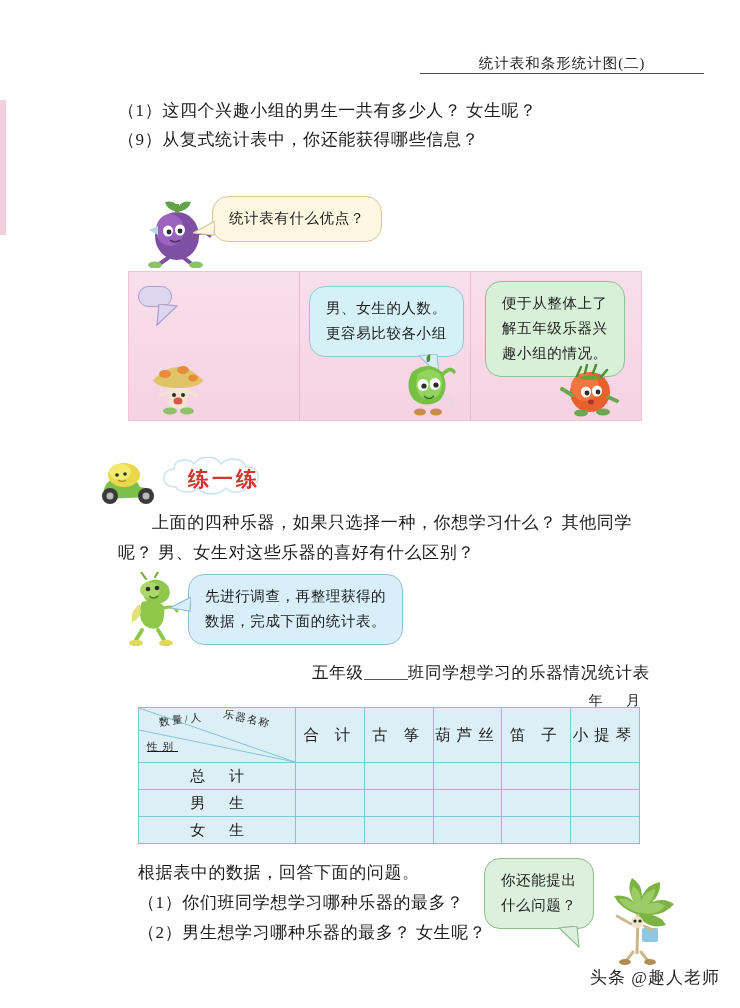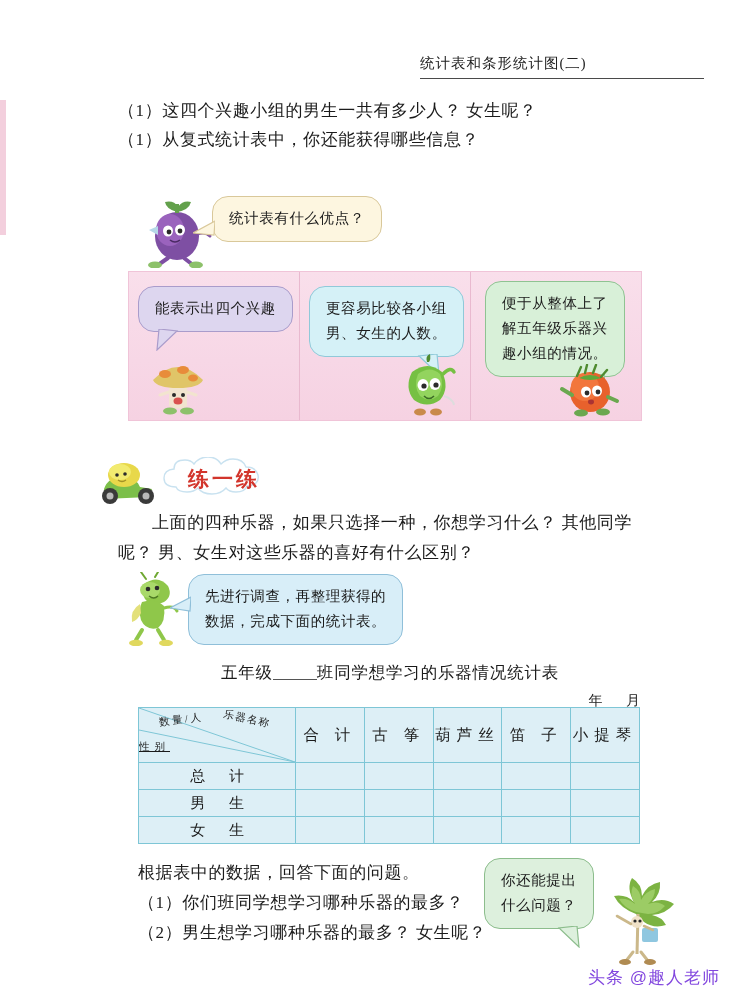--- a/index.html
+++ b/index.html
@@ -15,24 +15,23 @@
 
   
   .edge-bar {
     position:absolute; left:0; top:100px; width:6px; height:135px;
     background:#f3cfdd;
   }
 
   
   .header {
     position:absolute; left:420px; top:54px; width:284px;
-    text-align:left;
+    text-align:center;
     font-size:14.5px; letter-spacing:1px;
     color:#222;
-    padding-bottom:5px;
     border-bottom:1.3px solid #4a4a4a;
   }
 
   
   .qlist { position:absolute; left:118px; top:96px; width:600px; }
   .qline {
     font-size:17px; line-height:29px; letter-spacing:0.6px;
     white-space:nowrap;
   }
 
@@ -91,21 +90,21 @@
   .para { position:absolute; left:118px; top:508px; width:570px; }
   .para .pl { font-size:17px; line-height:30px; letter-spacing:0.6px; white-space:nowrap; }
   .para .indent { text-indent:34px; }
 
   
   .grass-row { left:126px; top:572px; width:420px; height:72px; }
 
   
   .tbl-title {
     position:absolute; left:130px; top:662px; width:520px;
-    text-align:center;
+    text-align:right;
     font-size:16.5px; letter-spacing:0.8px;
     font-family:"Liberation Sans","DejaVu Sans",sans-serif;
   }
   .blankline {
     display:inline-block; width:44px;
     border-bottom:1.3px solid #555;
     vertical-align:-2px;
   }
   .ym {
     position:absolute; left:560px; top:692px; width:90px;
@@ -142,55 +141,55 @@
     position:absolute; left:20px; top:5px;
     font-size:10.5px; letter-spacing:2.5px; transform:rotate(-7deg);
     white-space:nowrap;
   }
   .corner .c-instr {
     position:absolute; left:84px; top:4px;
     font-size:10.5px; letter-spacing:1.5px; transform:rotate(12deg);
     white-space:nowrap;
   }
   .corner .c-sex {
-    position:absolute; left:0; top:32px;
+    position:absolute; left:8px; top:32px;
     font-size:10.5px; letter-spacing:5px;
     white-space:nowrap;
     text-decoration:underline;
   }
 
   
   .botq { position:absolute; left:118px; top:858px; width:420px;margin-left:20px; }
   .botq .bl { font-size:17px; line-height:30px; letter-spacing:0.6px; white-space:nowrap; }
 
   
   .bot-bubble-wrap { position:absolute; left:484px; top:858px; width:240px; height:110px; }
 
   
   .watermark {
     position:absolute; left:520px; top:966px; width:200px;
     text-align:right;
-    font-size:17px; color:#6d28d9; letter-spacing:1px;
-    font-family:Liberation Sans, sans-serif;
+    font-size:17px; color:#000000; letter-spacing:1px;
+    font-family:Liberation Serif, serif;
     opacity:0.85;
   }
   .char { position:absolute; }
 </style>
 </head>
 <body>
 
 <div class="page">
 
   <div class="edge-bar"></div>
 
   <div class="header">统计表和条形统计图(二)</div>
 
   <div class="qlist">
     <div class="qline">（1）这四个兴趣小组的男生一共有多少人？ 女生呢？</div>
-    <div class="qline">（1）从复式统计表中，你还能获得哪些信息？</div>
+    <div class="qline">（9）从复式统计表中，你还能获得哪些信息？</div>
   </div>
 
   <div class="speak-row eggplant-row">
     <svg class="char" style="left:0px; top:2px;" width="76" height="70" viewBox="0 0 76 70">
       <ellipse cx="37" cy="38" rx="22" ry="24" fill="#7e4fa3"></ellipse>
       <ellipse cx="30" cy="32" rx="14" ry="16" fill="#9a63bd"></ellipse>
       <path d="M37 14 q-11 -3 -12 -10 q9 -2 13 5 q5 -7 13 -5 q-2 8 -14 10z" fill="#63a14c"></path>
       <rect x="35" y="6" width="4" height="9" fill="#63a14c"></rect>
       <ellipse cx="28" cy="33" rx="5" ry="5.5" fill="#fff"></ellipse>
       <ellipse cx="40" cy="32" rx="5" ry="5.5" fill="#fff"></ellipse>
@@ -209,21 +208,20 @@
       <svg style="position:absolute; left:-20px; top:22px;" width="22" height="22">
         <path d="M22 2 L0 14 L21 16 Z" fill="#fdf6e0" stroke="#d9c89a" stroke-width="1.2"></path>
       </svg>
     </div>
   </div>
 
   <div class="panels">
 
     <div class="panel p1">
       <div class="bubble lav">
-        <span class="ln">能表示出四个兴趣</span>
         <svg style="position:absolute; left:16px; bottom:-20px;" width="30" height="22">
           <path d="M4 0 L2 21 L22 2 Z" fill="#ddd6ef" stroke="#a99ccb" stroke-width="1.2"></path>
         </svg>
       </div>
       <svg class="char" style="left:16px; top:82px;" width="66" height="62" viewBox="0 0 66 62">
         <path d="M8 26 q25 -26 50 0 q-4 8 -25 8 q-21 0 -25 -8z" fill="#e0c568"></path>
         <ellipse cx="20" cy="20" rx="6" ry="4" fill="#e88c3a"></ellipse>
         <ellipse cx="38" cy="16" rx="6" ry="4" fill="#e88c3a"></ellipse>
         <ellipse cx="48" cy="24" rx="5" ry="3.5" fill="#e88c3a"></ellipse>
         <path d="M24 34 h18 v18 q-9 5 -18 0z" fill="#f2e4cf"></path>
@@ -232,22 +230,22 @@
         <ellipse cx="33" cy="47" rx="4.5" ry="3.5" fill="#d9534f"></ellipse>
         <path d="M24 38 l-9 3" stroke="#f2e4cf" stroke-width="3" stroke-linecap="round"></path>
         <path d="M42 38 l9 3" stroke="#f2e4cf" stroke-width="3" stroke-linecap="round"></path>
         <ellipse cx="25" cy="57" rx="7" ry="3.5" fill="#8dc16a"></ellipse>
         <ellipse cx="42" cy="57" rx="7" ry="3.5" fill="#8dc16a"></ellipse>
       </svg>
     </div>
 
     <div class="panel p2">
       <div class="bubble cyan">
+        <span class="ln">男、女生的人数。</span>
         <span class="ln">更容易比较各小组</span>
-        <span class="ln">男、女生的人数。</span>
         <svg style="position:absolute; right:22px; bottom:-20px;" width="30" height="22">
           <path d="M26 0 L28 21 L8 2 Z" fill="#d5f1f7" stroke="#90c9d9" stroke-width="1.2"></path>
         </svg>
       </div>
       <svg class="char" style="left:96px; top:80px;" width="62" height="64" viewBox="0 0 62 64">
         <path d="M16 20 q16 -12 30 0 q8 16 -2 28 q-13 9 -26 0 q-10 -12 -2 -28z" fill="#76c043"></path>
         <path d="M22 22 q12 -9 22 0 q5 12 -2 22 q-9 7 -18 0 q-7 -10 -2 -22z" fill="#93d45e"></path>
         <path d="M31 10 q-2 -6 3 -8 q1 5 -1 8z" fill="#4f8b2f"></path>
         <ellipse cx="27" cy="33" rx="5.5" ry="6" fill="#fff"></ellipse>
         <ellipse cx="39" cy="32" rx="5.5" ry="6" fill="#fff"></ellipse>

